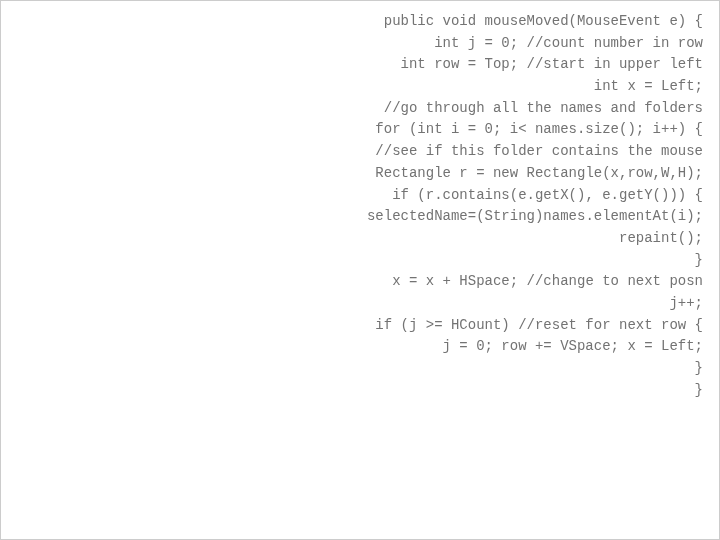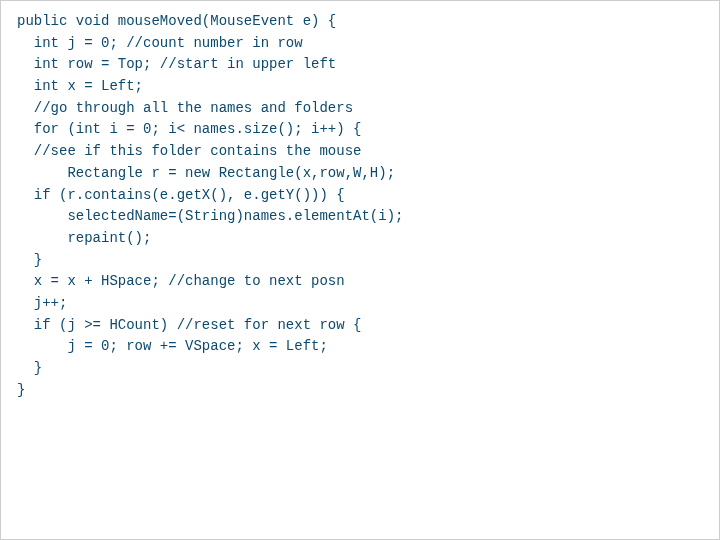--- a/index.html
+++ b/index.html
@@ -26,21 +26,22 @@
       padding: 10px 16px;
       border: 1px solid #cccccc;
       overflow: hidden;
     }
 
     .code-block {
       white-space: pre;
       font-family: 'Courier New', Courier, monospace;
       font-size: 14px;
       line-height: 1.55;
-      color: #0c4a6e;
+      color: #737373;
+      text-align: right;
     }
   </style>
 </head>
 <body>
 
 <div class="code-container">
   <div class="code-block" id="code-output">public void mouseMoved(MouseEvent e) {
   int j = 0; //count number in row
   int row = Top; //start in upper left
   int x = Left;

